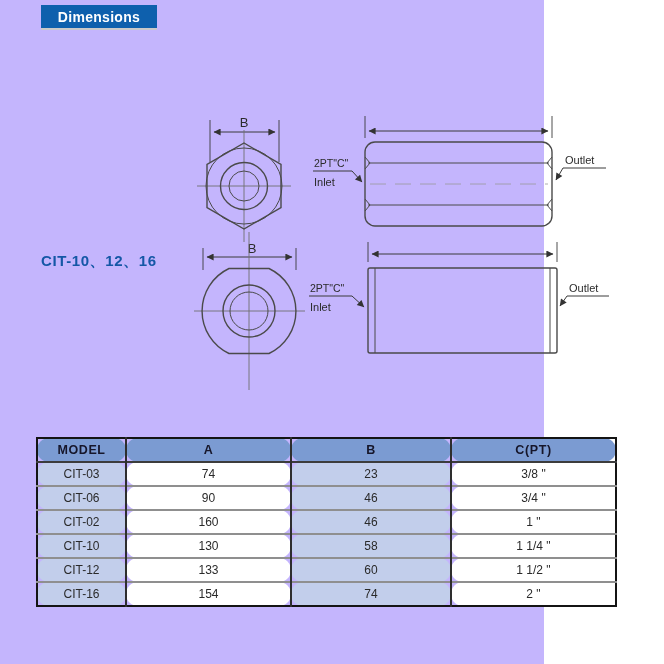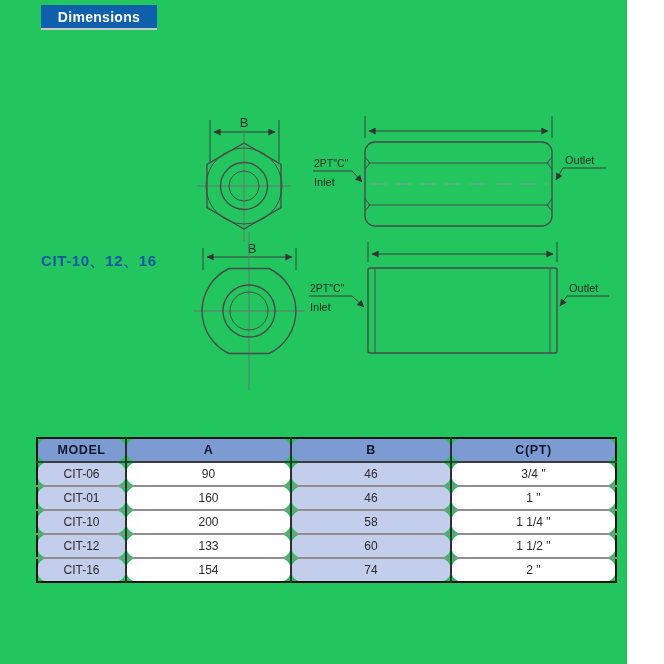--- a/index.html
+++ b/index.html
@@ -1,18 +1,18 @@
 <!DOCTYPE html>
 <html><head>
 <meta charset="utf-8">
 <style>
   html,body{margin:0;padding:0;background:#ffffff;}
   body{width:664px;height:664px;overflow:hidden;
        font-family:"Liberation Sans","DejaVu Sans",sans-serif;}
-  .page{position:relative;width:627px;height:664px;background:#22c55e;}
+  .page{position:relative;width:544px;height:664px;background:#c4b5fd;}
 
   
   .badge{position:absolute;left:41px;top:5px;width:116px;height:23px;
          background:#0e60ad;color:#ffffff;font-size:14px;font-weight:bold;
          display:flex;align-items:center;justify-content:center;
          letter-spacing:0.3px;box-shadow:0 2px 0 #c9c9c9;}
 
   
   .sec-heading{position:absolute;left:41px;color:#1457a6;font-size:15px;
                font-weight:bold;letter-spacing:0.6px;white-space:nowrap;}
@@ -154,34 +154,40 @@
     <thead>
       <tr>
         <th>MODEL</th>
         <th>A</th>
         <th>B</th>
         <th>C(PT)</th>
       </tr>
     </thead>
     <tbody>
       <tr>
+        <td class="shade">CIT-03</td>
+        <td class="plain">74</td>
+        <td class="shade">23</td>
+        <td class="plain">3/8 "</td>
+      </tr>
+      <tr>
         <td class="shade">CIT-06</td>
         <td class="plain">90</td>
         <td class="shade">46</td>
         <td class="plain">3/4 "</td>
       </tr>
       <tr>
-        <td class="shade">CIT-01</td>
+        <td class="shade">CIT-02</td>
         <td class="plain">160</td>
         <td class="shade">46</td>
         <td class="plain">1 "</td>
       </tr>
       <tr>
         <td class="shade">CIT-10</td>
-        <td class="plain">200</td>
+        <td class="plain">130</td>
         <td class="shade">58</td>
         <td class="plain">1 1/4 "</td>
       </tr>
       <tr>
         <td class="shade">CIT-12</td>
         <td class="plain">133</td>
         <td class="shade">60</td>
         <td class="plain">1 1/2 "</td>
       </tr>
       <tr>

